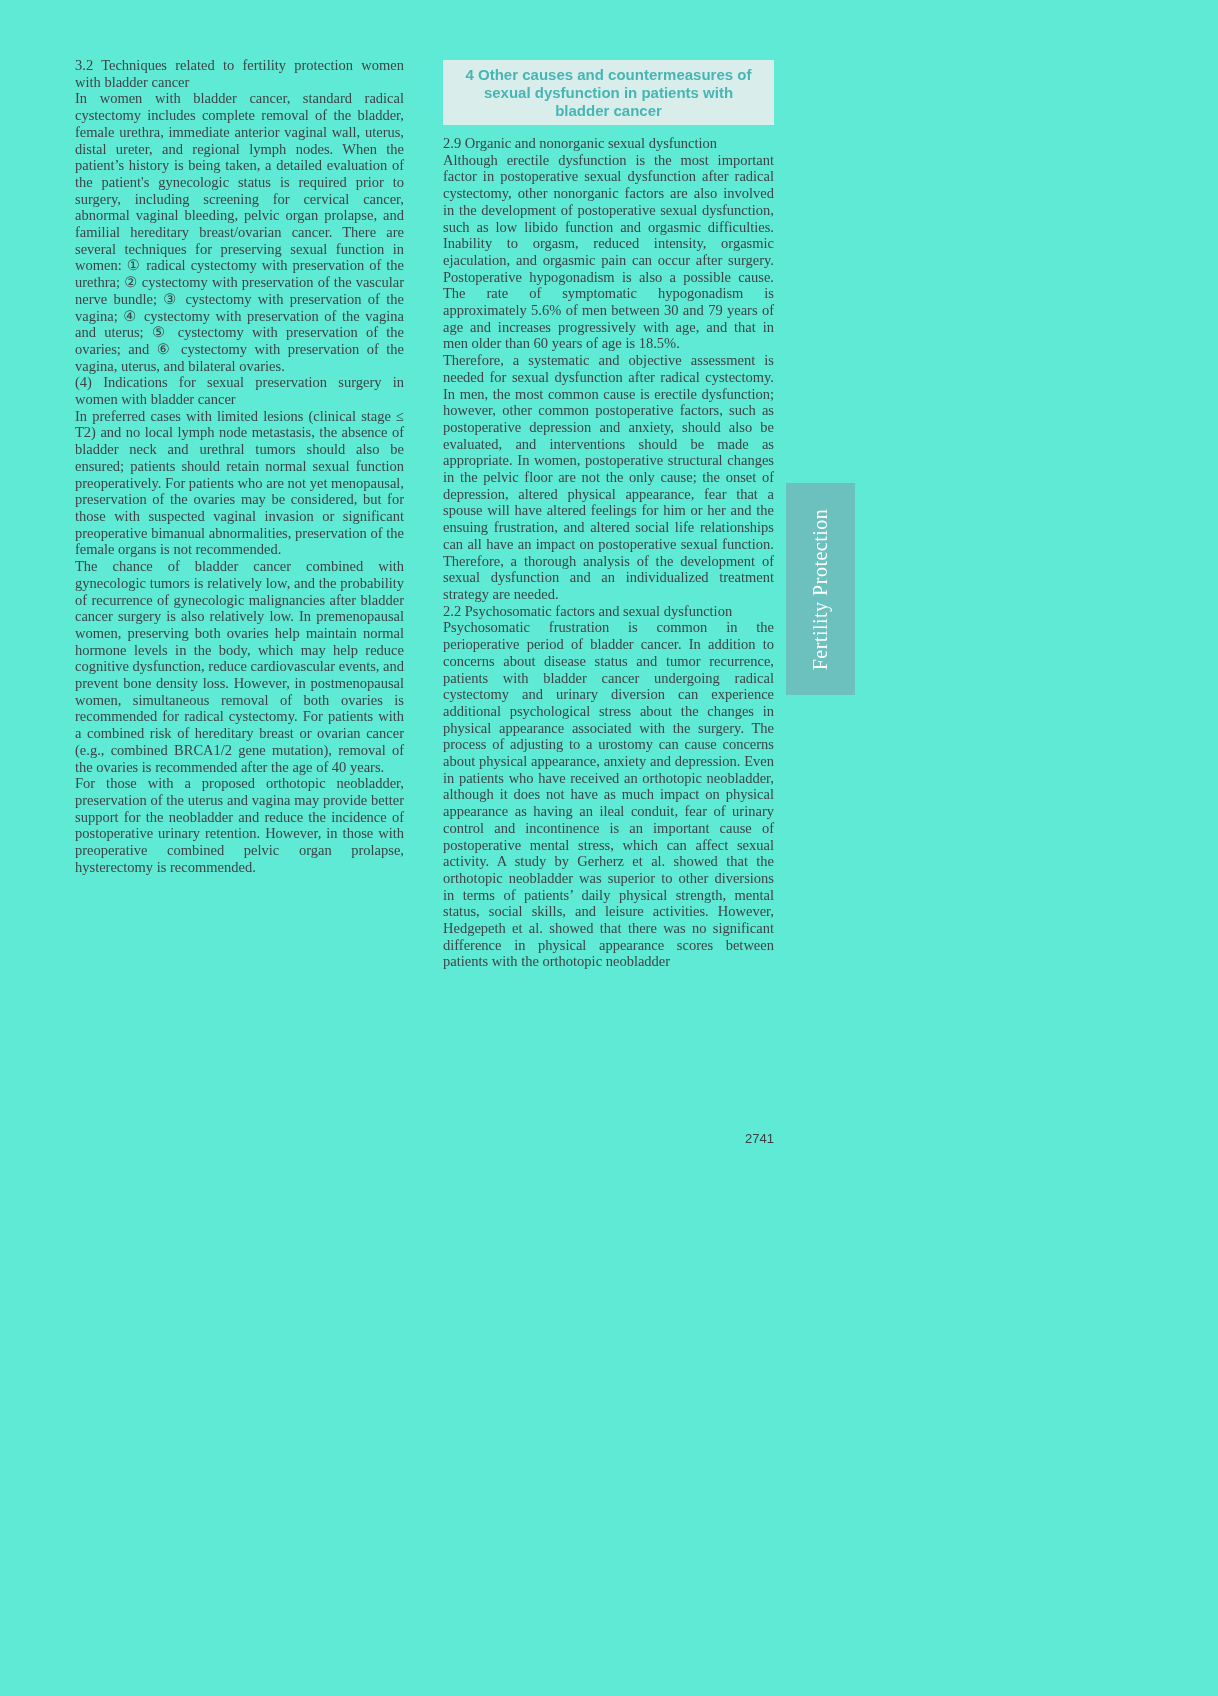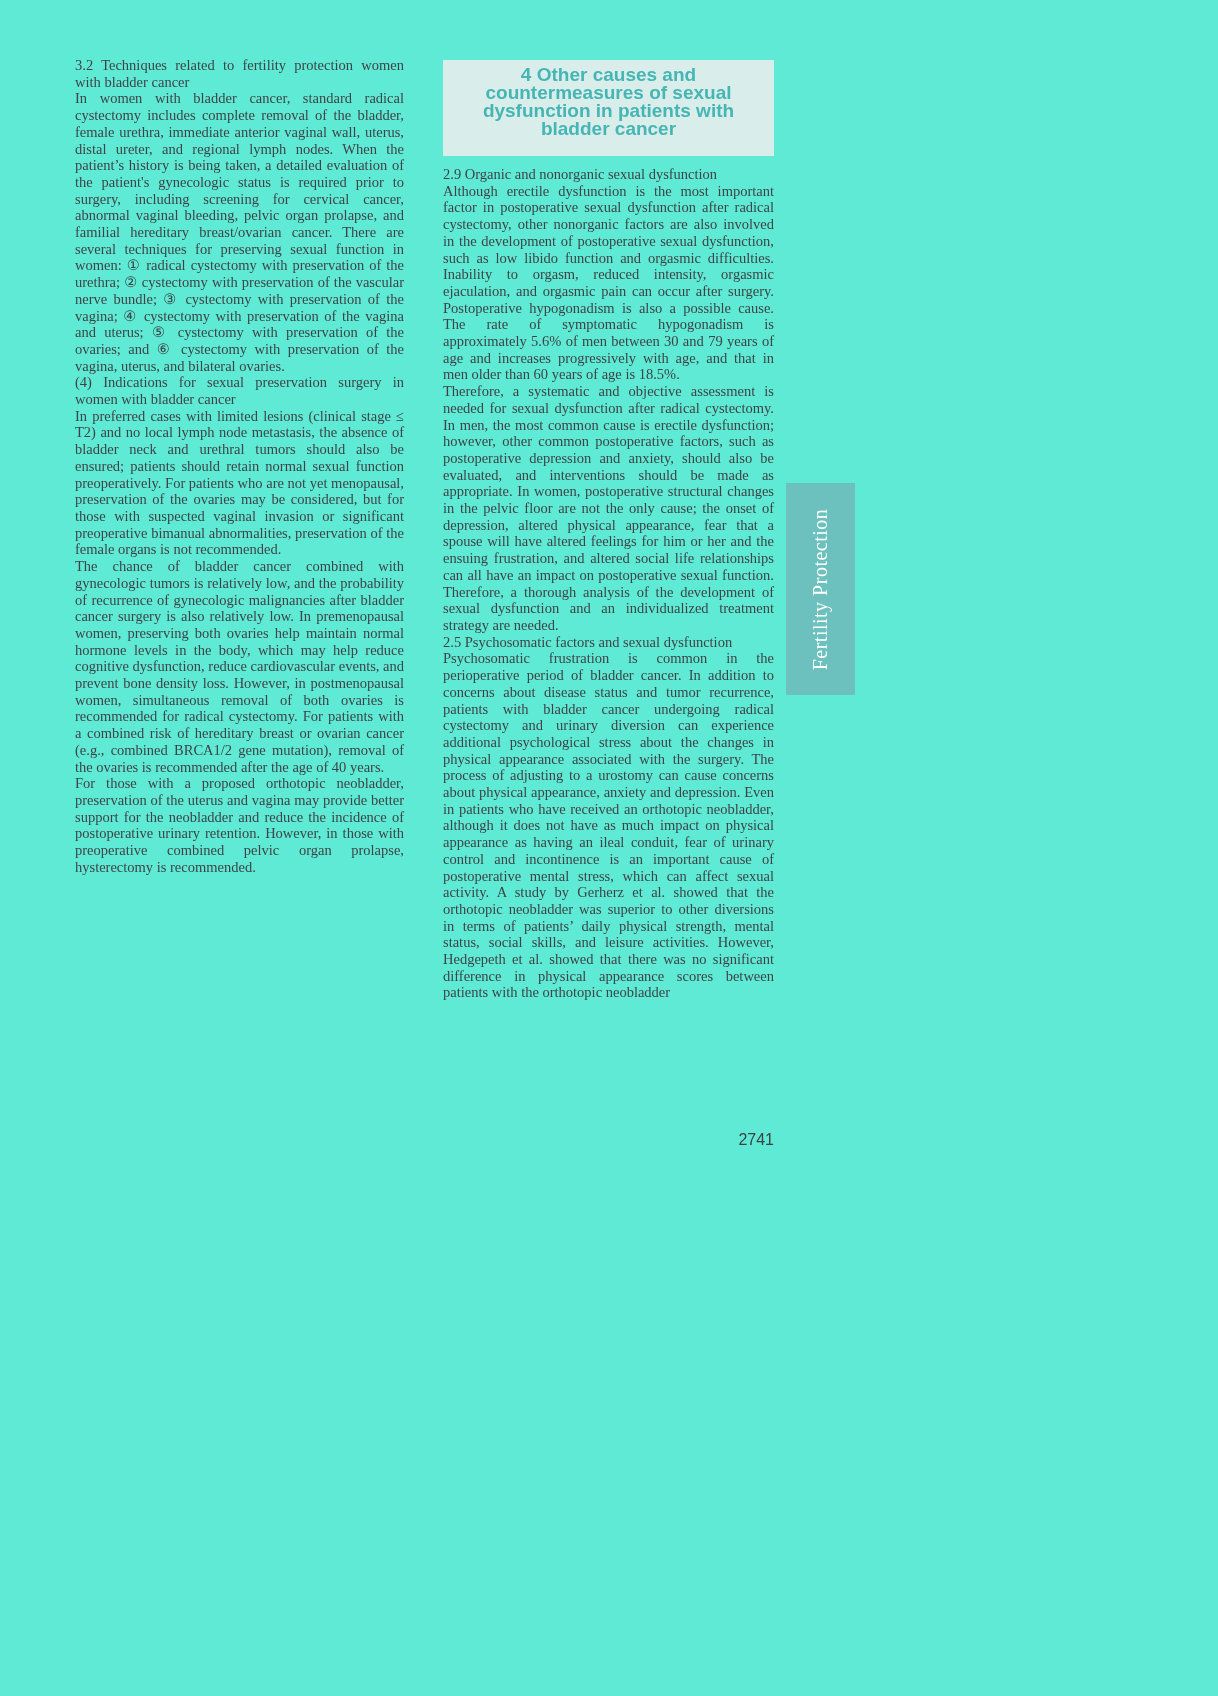--- a/index.html
+++ b/index.html
@@ -23,24 +23,24 @@
   .heading-32 { margin: 0 0 16px 0; }
   .subsection-heading { margin: 10px 0 11px 0; }
 
   .teal-box {
     box-sizing: border-box;
     width: 331px;
     background: #d9edeb;
     color: #45b6b3;
     font-family: "Liberation Sans", sans-serif;
     font-weight: bold;
-    font-size: 19px;
+    font-size: 15px;
     line-height: 18px;
     text-align: center;
-    padding: 6px 12px 18px 12px;
+    padding: 6px 12px 5px 12px;
     margin: 0 0 10px 0;
   }
 
   .side-tab {
     position: absolute;
     left: 786px; top: 483px;
     width: 69px; height: 212px;
     background: #6cc0bd;
     display: flex; align-items: center; justify-content: center;
     overflow: visible;
@@ -52,21 +52,21 @@
     font-family: "Liberation Serif", serif;
     font-size: 20px;
     letter-spacing: 0.5px;
   }
 
   .page-number {
     position: absolute;
     left: 443px; top: 1131px; width: 331px;
     text-align: right;
     font-family: "Liberation Sans", sans-serif;
-    font-size: 16px;
+    font-size: 13px;
     color: #3d4145;
   }
 </style>
 </head>
 <body>
 
 <div class="sheet">
 
   <div class="col col-left">
     <p class="heading-32">3.2 Techniques related to fertility protection women with bladder cancer</p>
@@ -75,21 +75,21 @@
     <p>In preferred cases with limited lesions (clinical stage ≤ T2) and no local lymph node metastasis, the absence of bladder neck and urethral tumors should also be ensured; patients should retain normal sexual function preoperatively. For patients who are not yet menopausal, preservation of the ovaries may be considered, but for those with suspected vaginal invasion or significant preoperative bimanual abnormalities, preservation of the female organs is not recommended.</p>
     <p>The chance of bladder cancer combined with gynecologic tumors is relatively low, and the probability of recurrence of gynecologic malignancies after bladder cancer surgery is also relatively low. In premenopausal women, preserving both ovaries help maintain normal hormone levels in the body, which may help reduce cognitive dysfunction, reduce cardiovascular events, and prevent bone density loss. However, in postmenopausal women, simultaneous removal of both ovaries is recommended for radical cystectomy. For patients with a combined risk of hereditary breast or ovarian cancer (e.g., combined BRCA1/2 gene mutation), removal of the ovaries is recommended after the age of 40 years.</p>
     <p>For those with a proposed orthotopic neobladder, preservation of the uterus and vagina may provide better support for the neobladder and reduce the incidence of postoperative urinary retention. However, in those with preoperative combined pelvic organ prolapse, hysterectomy is recommended.</p>
   </div>
 
   <div class="col col-right">
     <div class="teal-box">4 Other causes and countermeasures of sexual dysfunction in patients with bladder cancer</div>
     <p class="subsection-heading">2.9 Organic and nonorganic sexual dysfunction</p>
     <p>Although erectile dysfunction is the most important factor in postoperative sexual dysfunction after radical cystectomy, other nonorganic factors are also involved in the development of postoperative sexual dysfunction, such as low libido function and orgasmic difficulties. Inability to orgasm, reduced intensity, orgasmic ejaculation, and orgasmic pain can occur after surgery. Postoperative hypogonadism is also a possible cause. The rate of symptomatic hypogonadism is approximately 5.6% of men between 30 and 79 years of age and increases progressively with age, and that in men older than 60 years of age is 18.5%.</p>
     <p>Therefore, a systematic and objective assessment is needed for sexual dysfunction after radical cystectomy. In men, the most common cause is erectile dysfunction; however, other common postoperative factors, such as postoperative depression and anxiety, should also be evaluated, and interventions should be made as appropriate. In women, postoperative structural changes in the pelvic floor are not the only cause; the onset of depression, altered physical appearance, fear that a spouse will have altered feelings for him or her and the ensuing frustration, and altered social life relationships can all have an impact on postoperative sexual function. Therefore, a thorough analysis of the development of sexual dysfunction and an individualized treatment strategy are needed.</p>
-    <p class="subsection-heading">2.5 Psychosomatic factors and sexual dysfunction</p>
+    <p class="subsection-heading">2.2 Psychosomatic factors and sexual dysfunction</p>
     <p>Psychosomatic frustration is common in the perioperative period of bladder cancer. In addition to concerns about disease status and tumor recurrence, patients with bladder cancer undergoing radical cystectomy and urinary diversion can experience additional psychological stress about the changes in physical appearance associated with the surgery. The process of adjusting to a urostomy can cause concerns about physical appearance, anxiety and depression. Even in patients who have received an orthotopic neobladder, although it does not have as much impact on physical appearance as having an ileal conduit, fear of urinary control and incontinence is an important cause of postoperative mental stress, which can affect sexual activity. A study by Gerherz et al. showed that the orthotopic neobladder was superior to other diversions in terms of patients’ daily physical strength, mental status, social skills, and leisure activities. However, Hedgepeth et al. showed that there was no significant difference in physical appearance scores between patients with the orthotopic neobladder</p>
   </div>
 
   <div class="side-tab">
     <span class="side-tab-label">Fertility Protection</span>
   </div>
 
   <div class="page-number">2741</div>
 
 </div>

